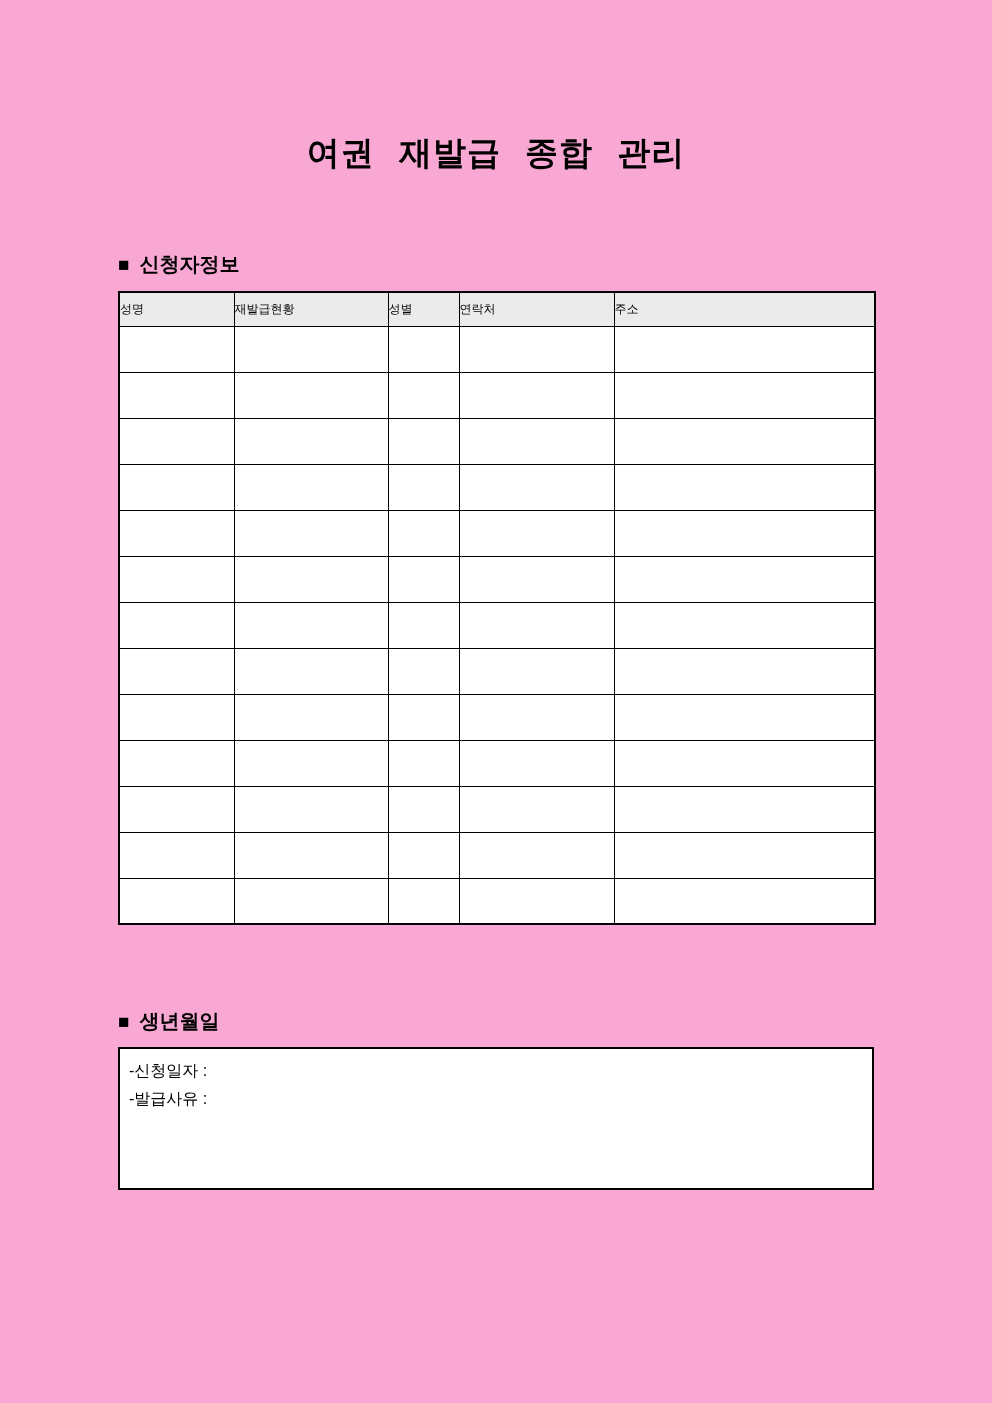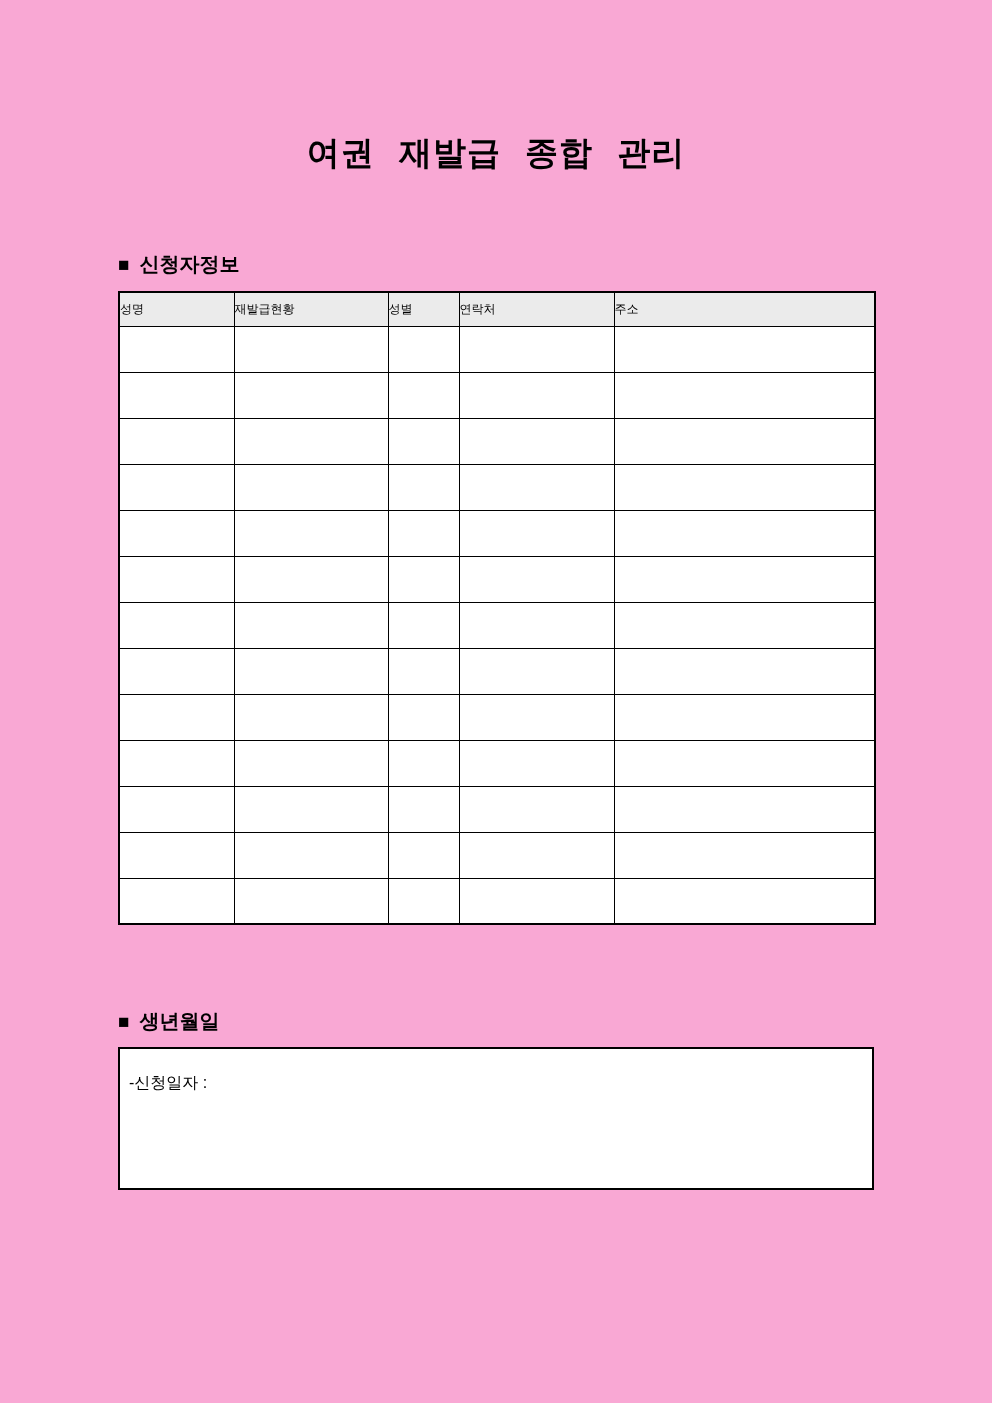--- a/index.html
+++ b/index.html
@@ -72,21 +72,21 @@
   }
 
   .status-box {
     position: absolute;
     left: 118px;
     top: 1047px;
     width: 756px;
     height: 143px;
     border: 2px solid #000000;
     background: #ffffff;
-    padding: 20px 12px 0 9px;
+    padding: 8px 12px 0 9px;
   }
   .status-box .status-line {
     font-size: 16px;
     line-height: 28px;
     color: #000000;
     white-space: pre;
   }
 </style>
 </head>
 <body>
@@ -210,15 +210,16 @@
         </tr>
       </tbody>
   </table>
 
   <div class="section-heading heading-status">
     <span class="bullet">■</span><span>생년월일</span>
   </div>
 
   <div class="status-box">
     <div class="status-line">-신청일자 :</div>
+    <div class="status-line">-발급사유 :</div>
   </div>
 
 </div>
 
 </body></html>

